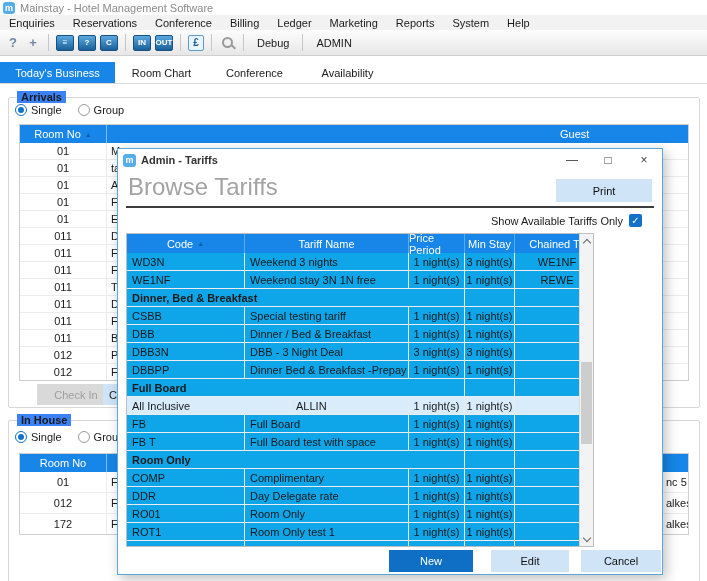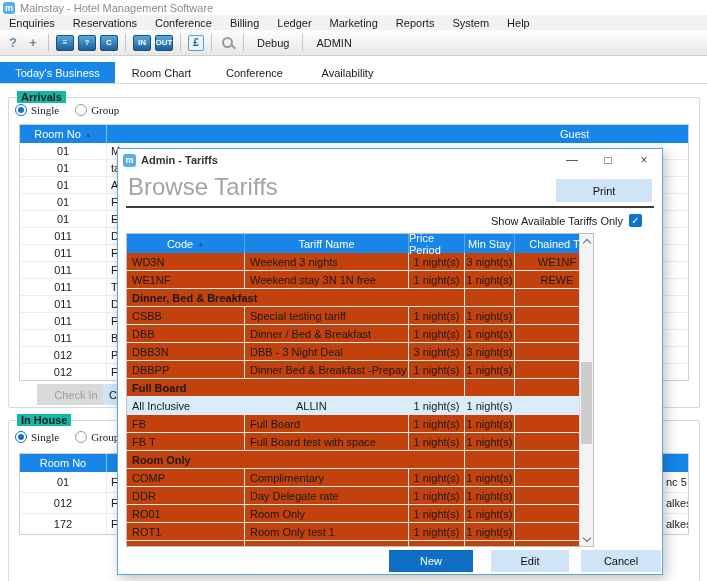--- a/index.html
+++ b/index.html
@@ -30,25 +30,25 @@
   .mag::after { content:""; position:absolute; width:5px; height:2px; background:#9a9a9a;
                 transform:rotate(45deg); right:-5px; bottom:-2px; }
   
   .tabstrip { margin-top:6px; height:22px; display:flex; border-bottom:1px solid #d9d9d9; }
   .tab { width:93px; display:flex; align-items:center; justify-content:center; }
   .tab.active { width:115px; background:#1786e8; color:#fff; }
   
   .groupbox { position:absolute; border:1px solid #d8d8d8; border-radius:2px; background:#fff; }
   #arrivals-box { left:8px; top:97px; width:692px; height:311px; }
   #inhouse-box  { left:8px; top:420px; width:692px; height:170px; }
-  .gb-label { position:absolute; top:-7px; left:8px; background:#14b8a6; padding:0 4px; font-weight:bold; }
+  .gb-label { position:absolute; top:-7px; left:8px; background:#3b82f6; padding:0 4px; font-weight:bold; }
   .radiorow { position:absolute; left:6px; display:flex; gap:16px; align-items:center; }
   #arrivals-box .radiorow { top:6px; }
   #inhouse-box  .radiorow { top:10px; }
-  .radio-opt { display:flex; align-items:flex-end; gap:4px;font-family:Liberation Serif, serif; }
+  .radio-opt { display:flex; align-items:flex-end; gap:4px; }
   .radio { width:12px; height:12px; border:1px solid #9a9a9a; border-radius:50%; background:#fff; position:relative; }
   .radio.checked { border-color:#1172ca; }
   .radio.checked::after { content:""; position:absolute; left:2px; top:2px; width:6px; height:6px;
                           border-radius:50%; background:#1172ca; }
   
   .gridtable { position:absolute; left:10px; right:10px; border:1px solid #cfcfcf; background:#fff; overflow:hidden; }
   #arrivals-table { top:26px; height:257px; }
   #inhouse-table  { top:32px; height:82px; }
   .ghead { height:18px; background:#1786e8; color:#fff; display:flex; position:relative; }
   .room-col { width:87px; border-right:1px solid rgba(255,255,255,.45); display:flex; align-items:center;
@@ -82,21 +82,21 @@
   #print-btn { position:absolute; right:10px; top:30px; width:96px; height:23px; }
   .heading-rule { position:absolute; left:8px; right:8px; top:57px; border-bottom:2px solid #3c3c3c; }
   .filter-row { position:absolute; right:20px; top:65px; display:flex; align-items:center; gap:6px; }
   .checkbox { width:13px; height:13px; background:#1172ca; border-radius:2px; color:#fff; font-size:10px;
               line-height:13px; text-align:center; }
   
   #ttable { position:absolute; left:8px; top:84px; width:468px; height:314px; border:1px solid #bfbfbf;
             overflow:hidden; }
   .thead { height:19px; background:#1786e8; color:#fff; display:flex; width:518px; }
   .th { display:flex; align-items:center; justify-content:center; gap:4px; border-right:1px solid #5aa9e8; }
-  .trow { height:18px; display:flex; border-bottom:1px solid #ececec; width:518px; background:#c2410c; }
+  .trow { height:18px; display:flex; border-bottom:1px solid #ececec; width:518px; background:#0ea5e9; }
   .trow.selected { background:#d8ecfc; }
   .td { display:flex; align-items:center; border-right:1px solid #eaeaea; overflow:hidden; white-space:nowrap; }
   .td.c0 { width:118px; padding-left:5px; }
   .td.c1 { width:164px; padding-left:5px; }
   .td.c2 { width:56px; justify-content:center; }
   .td.c3 { width:50px; justify-content:center; }
   .td.c4 { width:85px; justify-content:center; }
   .td.c5 { width:45px; justify-content:center; border-right:none; }
   .trow.group .td.c0 { width:282px; font-weight:bold; border-right:none; }
   .vscroll { position:absolute; right:0; top:0; width:14px; height:100%; background:#f3f3f3;

